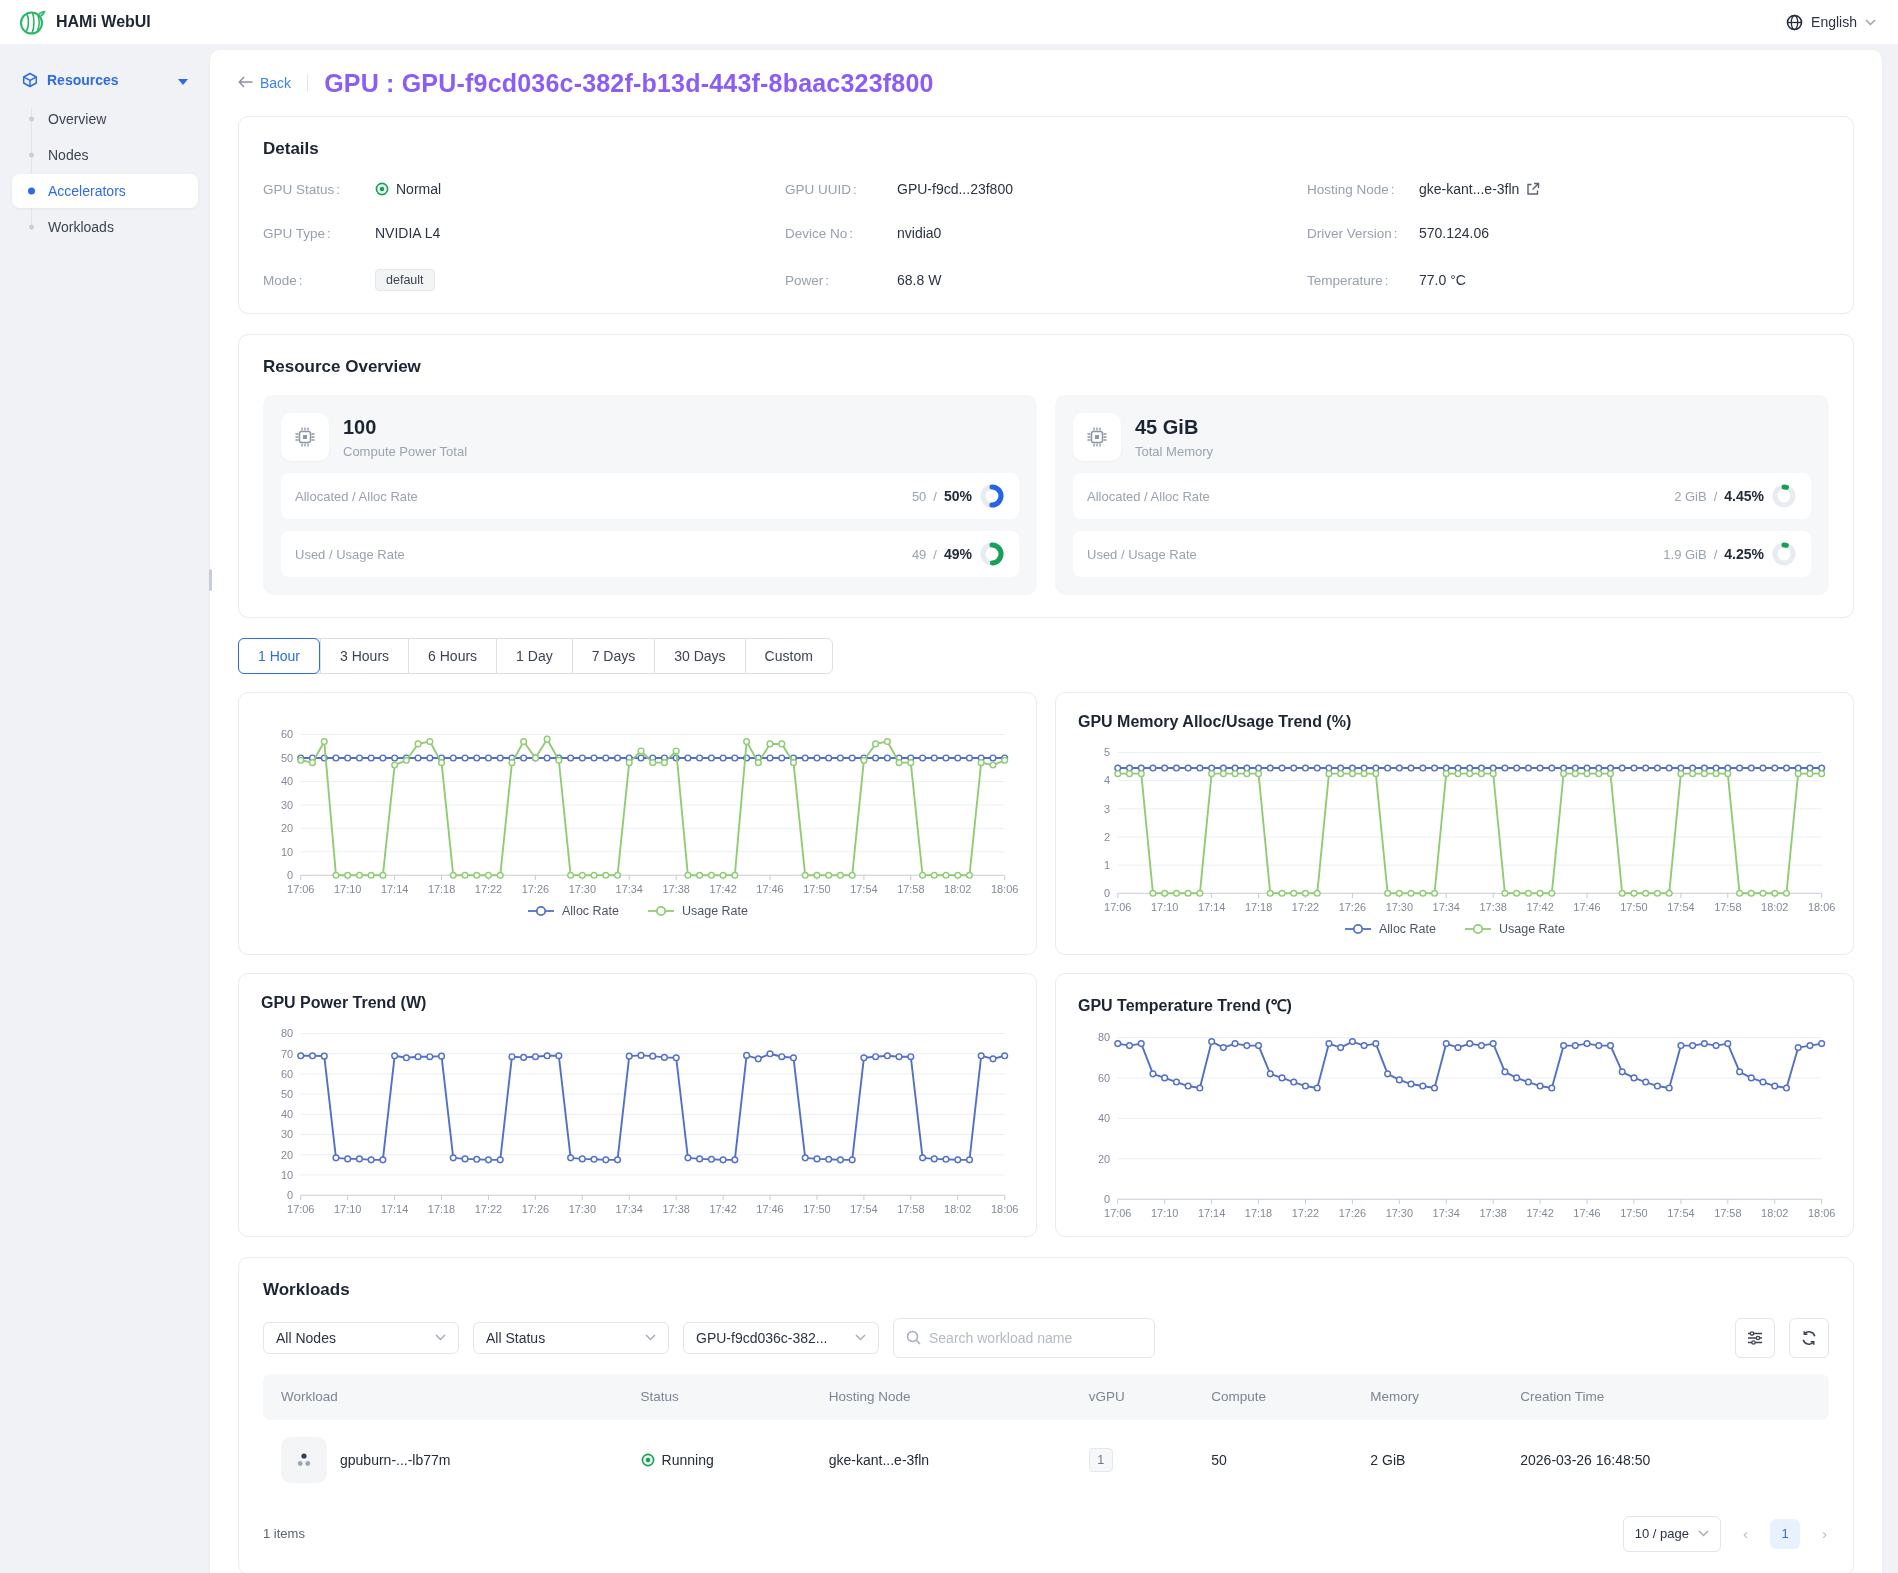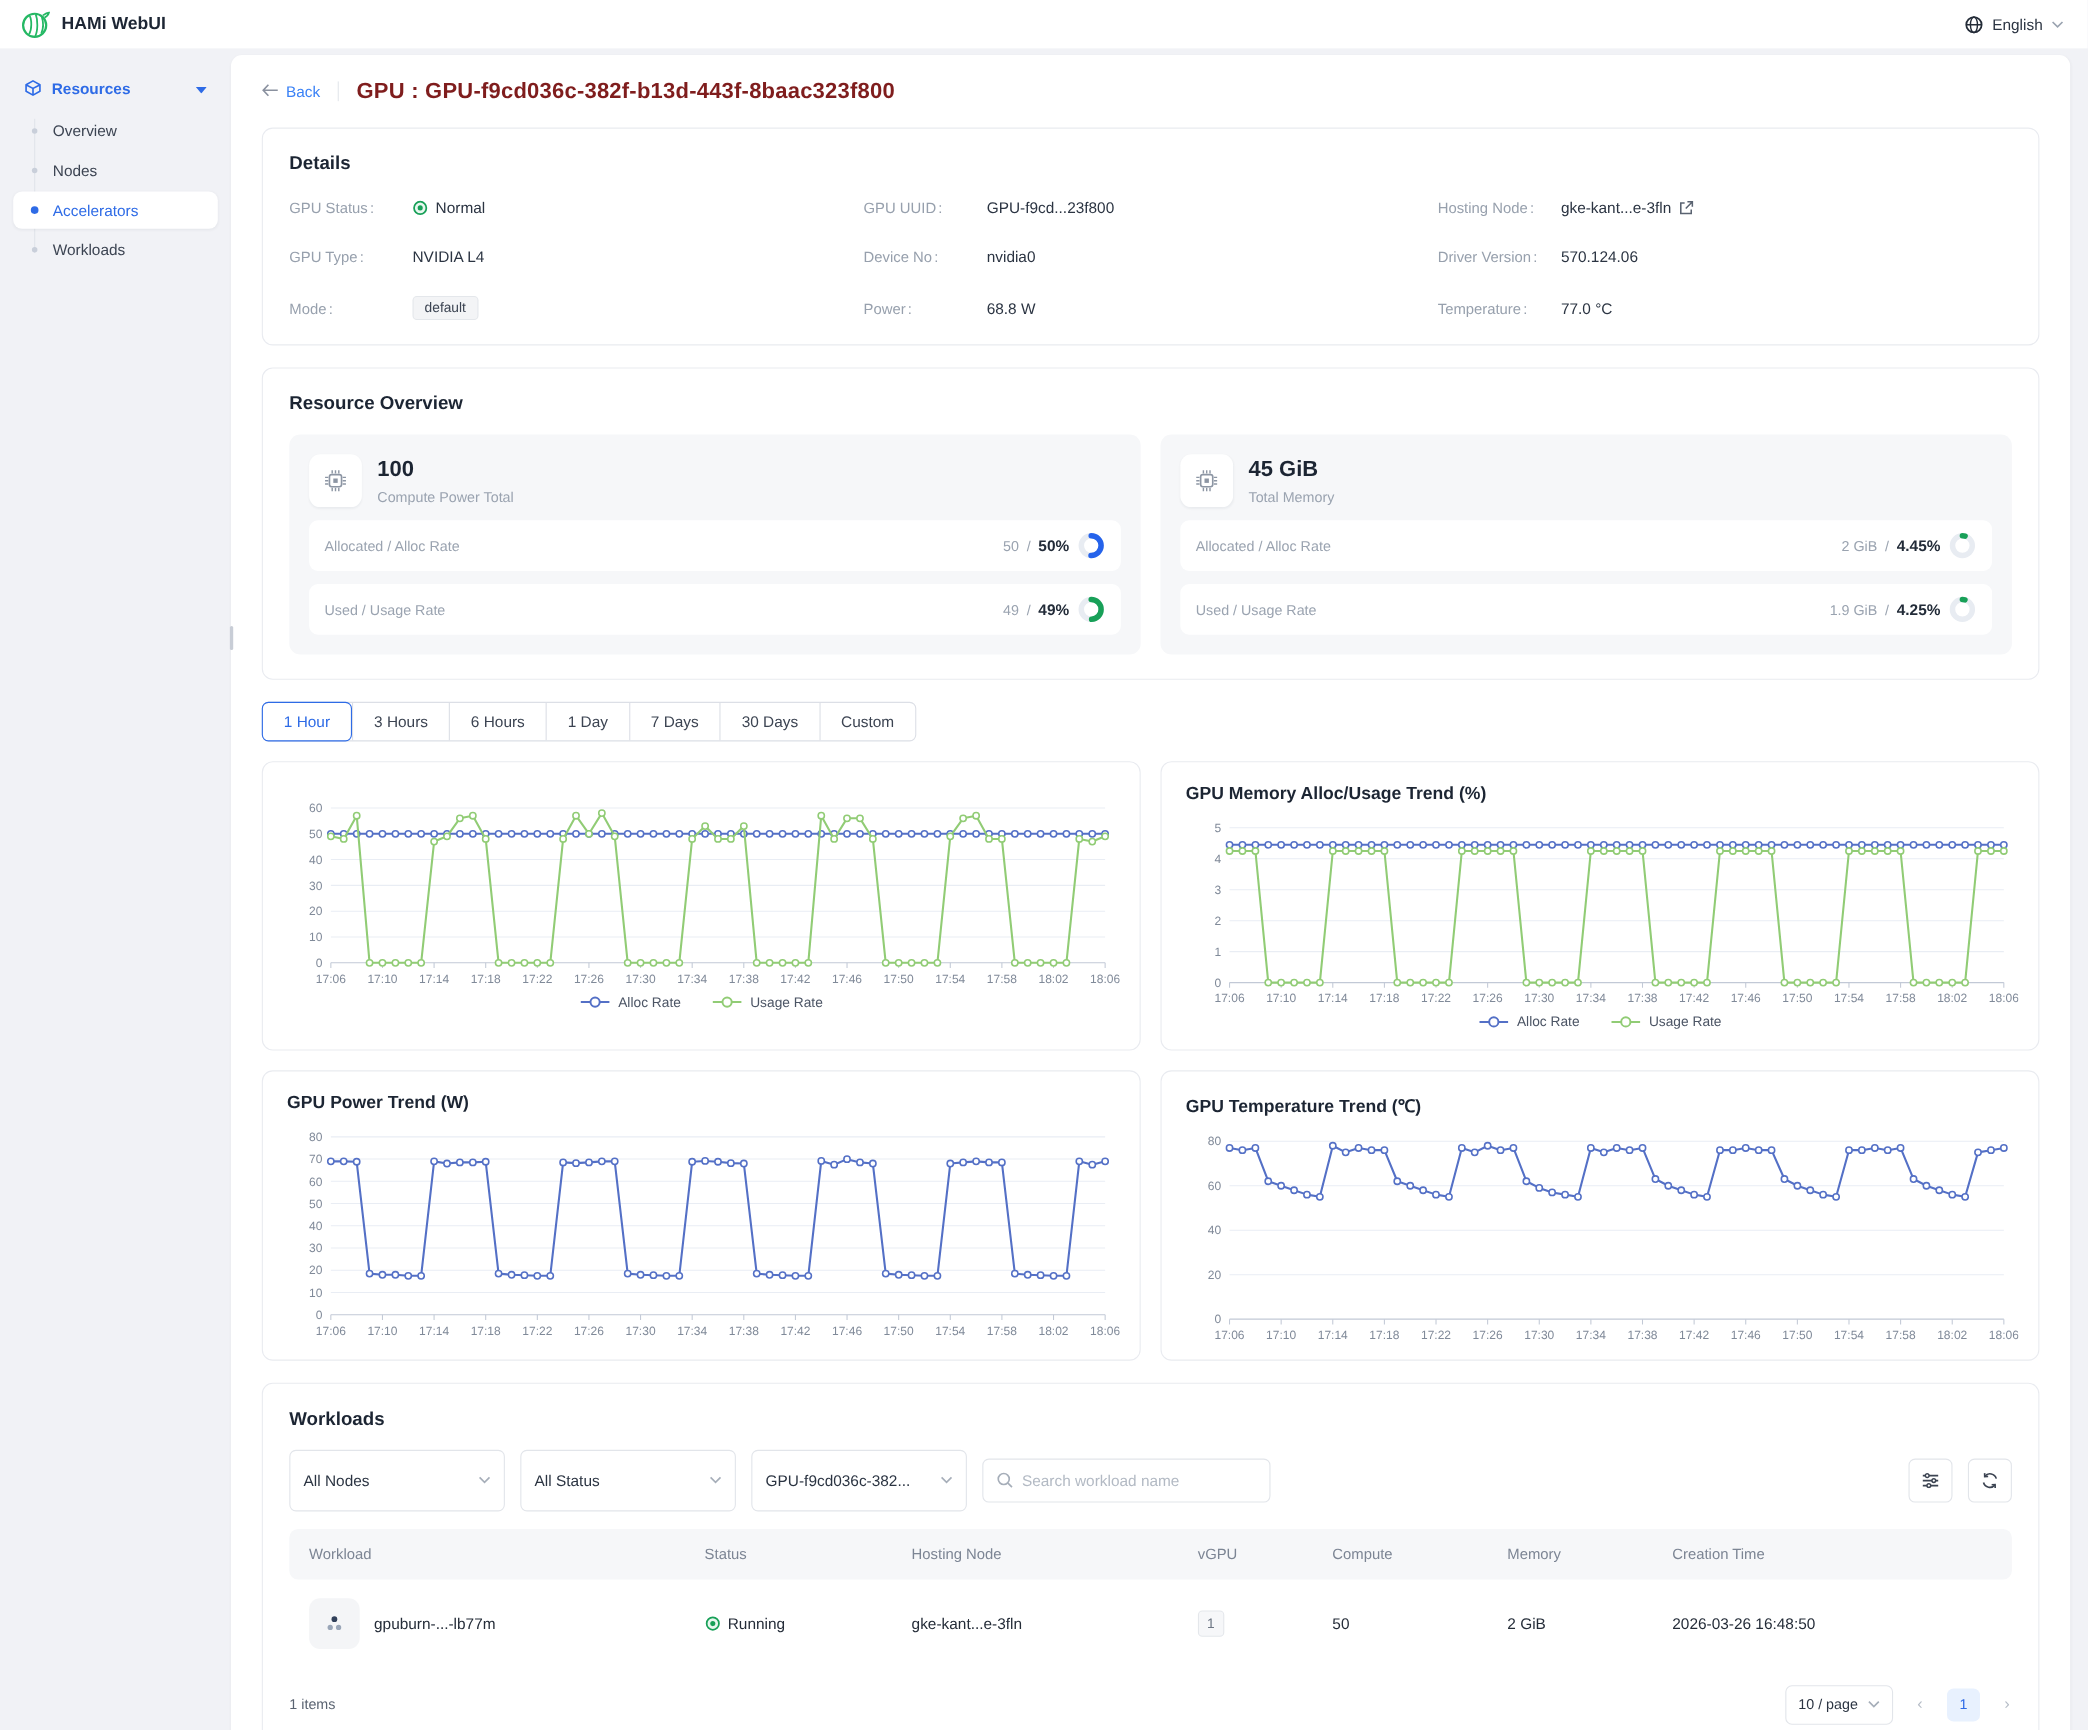--- a/index.html
+++ b/index.html
@@ -25,21 +25,21 @@
   .side-item.active { background:#fff; color:#2e6be6; box-shadow:0 1px 3px rgba(20,30,55,.06); }
   .side-item.active .dot { width:7px; height:7px; left:16px; background:#2e6be6; }
   .resize-handle { position:absolute; right:-2px; top:525px; width:3px; height:22px; border-radius:2px; background:#c8cdd6; }
 
   .main { flex:1; margin:6px 16px 16px 0; background:#fff; border-radius:10px; box-shadow:0 1px 3px rgba(16,24,40,.05); padding:0 28px 26px 28px; }
 
   
   .page-head { height:66px; display:flex; align-items:center; gap:16px; }
   .back { display:flex; align-items:center; gap:7px; color:#3b82f6; font-size:14px; cursor:pointer; }
   .vdiv { width:1px; height:18px; background:#e3e6ec; }
-  .page-title { font-size:20px; font-weight:600; color:#7f1d1d; letter-spacing:.2px; }
+  .page-title { font-size:25px; font-weight:600; color:#8b5cf6; letter-spacing:.2px; }
 
   
   .panel { border:1px solid #e9ebf0; border-radius:10px; padding:22px 24px; background:#fff; }
   .panel + .panel { margin-top:20px; }
   .panel-title { font-size:17px; font-weight:600; color:#1c2533; }
 
   
   .details-grid { margin-top:22px; display:grid; grid-template-columns:1fr 1fr 1fr; row-gap:28px; }
   .field { display:flex; align-items:center; font-size:14px; }
   .field .lbl { flex:0 0 112px; color:#97a0ad; font-size:13.5px; }
@@ -72,21 +72,21 @@
   .charts-grid + .charts-grid { margin-top:18px; }
   .chart-card { border:1px solid #e9ebf0; border-radius:10px; padding:20px 18px 10px 18px; background:#fff; }
   .chart-title { font-size:16px; font-weight:600; color:#1c2533; padding-left:4px; }
   svg.chart { width:100%; display:block; margin-top:12px; }
   .chart-legend { display:flex; justify-content:center; align-items:center; gap:28px; padding:2px 0 8px 0; font-size:12.5px; color:#4c5565; }
   .legend-item { display:inline-flex; align-items:center; gap:7px; cursor:pointer; }
 
   
   .workloads { margin-top:20px; }
   .filters { display:flex; align-items:center; gap:14px; margin-top:18px; }
-  .select { width:196px; height:56px; border:1px solid #e2e5ea; border-radius:6px; background:#fff; display:flex; align-items:center; justify-content:space-between; padding:12px 12px; font-size:14px; color:#2b3442; cursor:pointer; }
+  .select { width:196px; height:32px; border:1px solid #e2e5ea; border-radius:6px; background:#fff; display:flex; align-items:center; justify-content:space-between; padding:12px 12px; font-size:14px; color:#2b3442; cursor:pointer; }
   .chev { color:#a6aeb9; font-size:12px; display:inline-flex; }
   .search-box { width:262px; height:40px; border:1px solid #e2e5ea; border-radius:6px; background:#fff; display:flex; align-items:center; gap:8px; padding:0 12px; }
   .search-box input { border:none; outline:none; flex:1; font-size:14px; font-family:inherit; color:#2b3442; background:transparent; }
   .search-box input::placeholder { color:#b3bac4; }
   .spacer { flex:1; }
   .icon-btn { width:40px; height:40px; border:1px solid #e2e5ea; border-radius:6px; background:#fff; display:flex; align-items:center; justify-content:center; cursor:pointer; }
 
   .thead, .trow { display:grid; grid-template-columns:23.5% 12.3% 17% 8% 10.4% 9.8% 1fr; align-items:center; padding:0 18px; }
   .thead { margin-top:16px; background:#f6f7f9; border-radius:8px; height:46px; font-size:13.5px; color:#7c8594; }
   .trow { padding-top:17px; padding-bottom:17px; font-size:14px; color:#242c38; }

